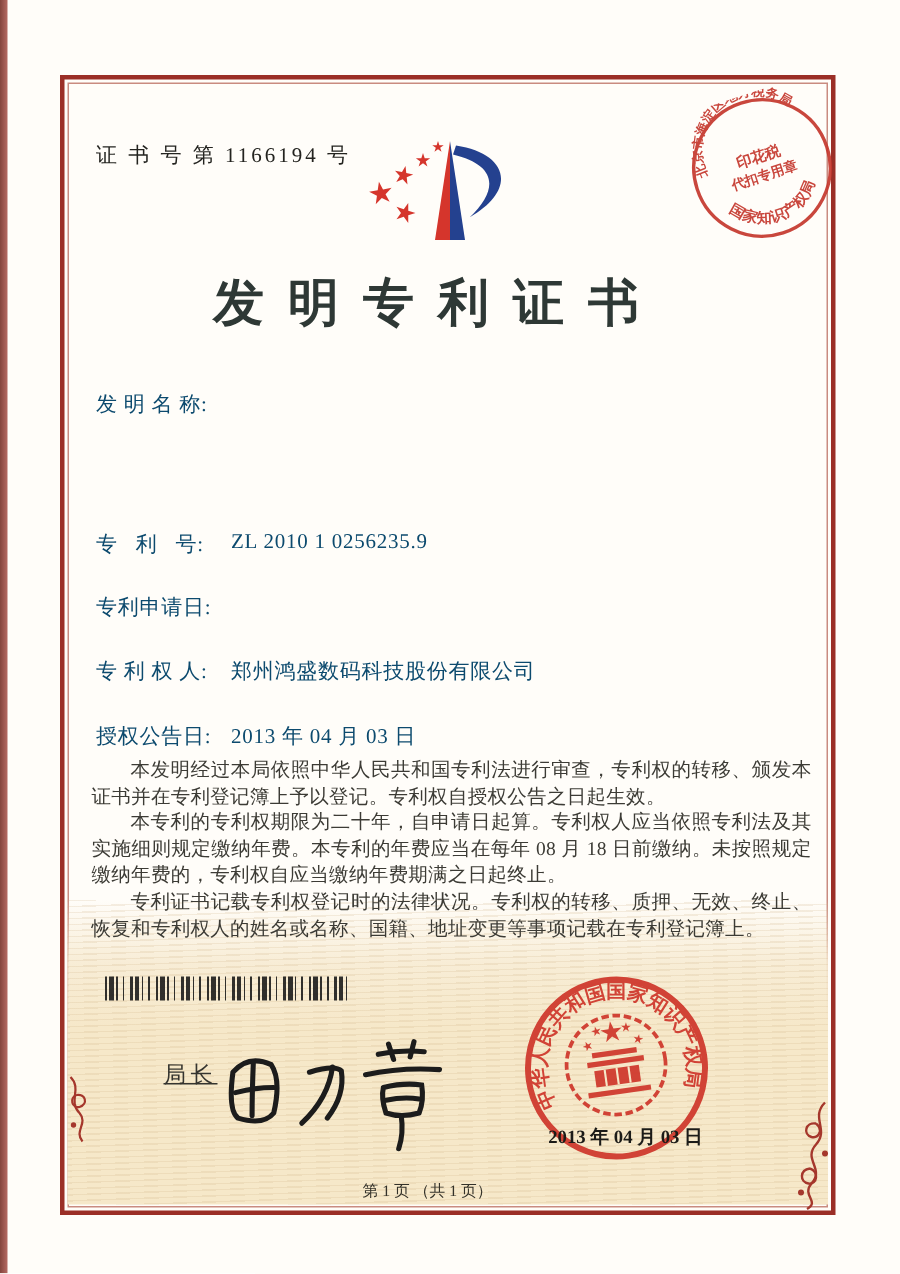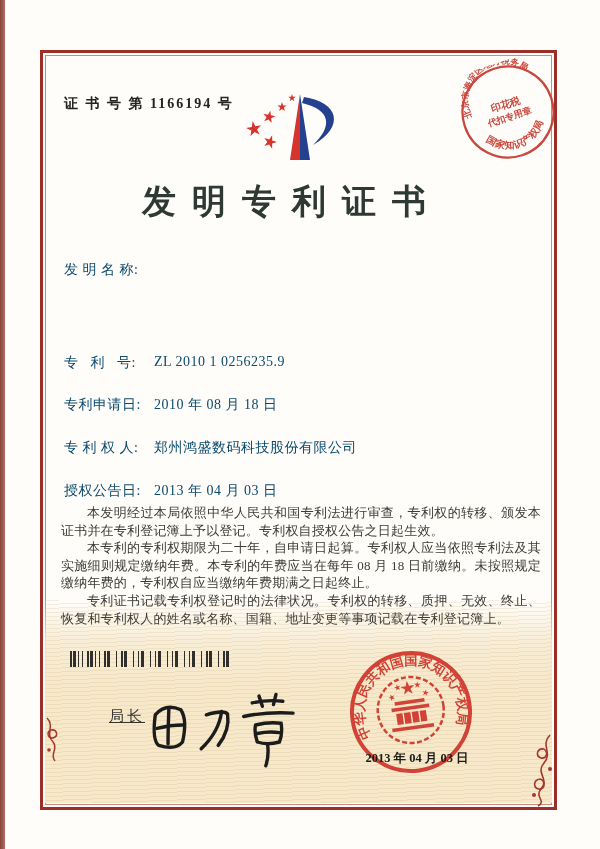--- a/index.html
+++ b/index.html
@@ -14,21 +14,21 @@
   .frame{position:absolute;left:40px;top:50px;width:511px;height:754px;
     border:3px solid #9b2f27;}
   .frame::before{content:"";position:absolute;left:2px;top:2px;right:2px;bottom:2px;
     border:1px solid #c98b80;}
   .cream{position:absolute;left:45px;top:600px;width:507px;height:203px;z-index:1;
     background:linear-gradient(180deg,rgba(247,235,210,0) 0,rgba(247,235,210,.9) 42px,#f6e8c9 85px);}
   .cream::after{content:"";position:absolute;inset:0;
     background:repeating-linear-gradient(178deg,rgba(203,172,126,.30) 0 1px,transparent 1px 4px);
     opacity:.65;}
   .cert-no{position:absolute;left:64px;top:95px;z-index:2;font-size:14px;
-    letter-spacing:2px;white-space:pre;color:#23231f;font-weight:bold;}
+    letter-spacing:2px;white-space:pre;color:#23231f;}
   .title{position:absolute;left:0;right:0;top:179px;z-index:2;margin:0;text-align:center;
     font-size:34px;font-weight:bold;letter-spacing:16px;transform:translateX(-8px);
     color:#2e3835;}
   .field{position:absolute;left:64px;z-index:2;display:flex;font-size:14px;
     color:#0c4a6e;letter-spacing:.5px;}
   .flabel{white-space:pre;width:90px;flex:none;}
   .fvalue{white-space:pre;}
   .paras{position:absolute;left:61px;top:504px;width:480px;z-index:2;
     font-size:13px;line-height:17.6px;text-align:justify;color:#3c3b35;letter-spacing:.2px;}
   .paras p{margin:0;text-indent:2em;}
@@ -101,21 +101,20 @@
 
   <div class="field" style="top:261px">
     <span class="flabel">发 明 名 称:</span>
   </div>
   <div class="field" style="top:354px">
     <span class="flabel">专   利   号:</span>
     <span class="fvalue">ZL 2010 1 0256235.9</span>
   </div>
   <div class="field" style="top:396px">
     <span class="flabel">专利申请日:</span>
-    <span class="fvalue">2010 年 08 月 18 日</span>
   </div>
   <div class="field" style="top:439px">
     <span class="flabel">专 利 权 人:</span>
     <span class="fvalue">郑州鸿盛数码科技股份有限公司</span>
   </div>
   <div class="field" style="top:482px">
     <span class="flabel">授权公告日:</span>
     <span class="fvalue">2013 年 04 月 03 日</span>
   </div>
 
@@ -177,14 +176,15 @@
     <path d="M18,46 c-7,1 -7,9 -1,10 c6,1 7,-8 1,-10"></path>
     <circle cx="28" cy="36" r="2" fill="#a5372c" stroke="none"></circle>
     <circle cx="12" cy="62" r="2" fill="#a5372c" stroke="none"></circle>
   </svg>
   <svg class="ornament orn-left" width="26" height="46" viewBox="0 0 26 46" fill="none" stroke="#a5372c" stroke-width="1.5">
     <path d="M4,2 C12,10 2,18 10,26 C16,33 6,38 12,45"></path>
     <path d="M8,14 c6,-1 8,6 2,8 c-5,1 -7,-6 -2,-8"></path>
     <circle cx="6" cy="34" r="1.8" fill="#a5372c" stroke="none"></circle>
   </svg>
 
+  <div class="footer">第 1 页 （共 1 页）</div>
 
 </div>
 
 </body></html>

